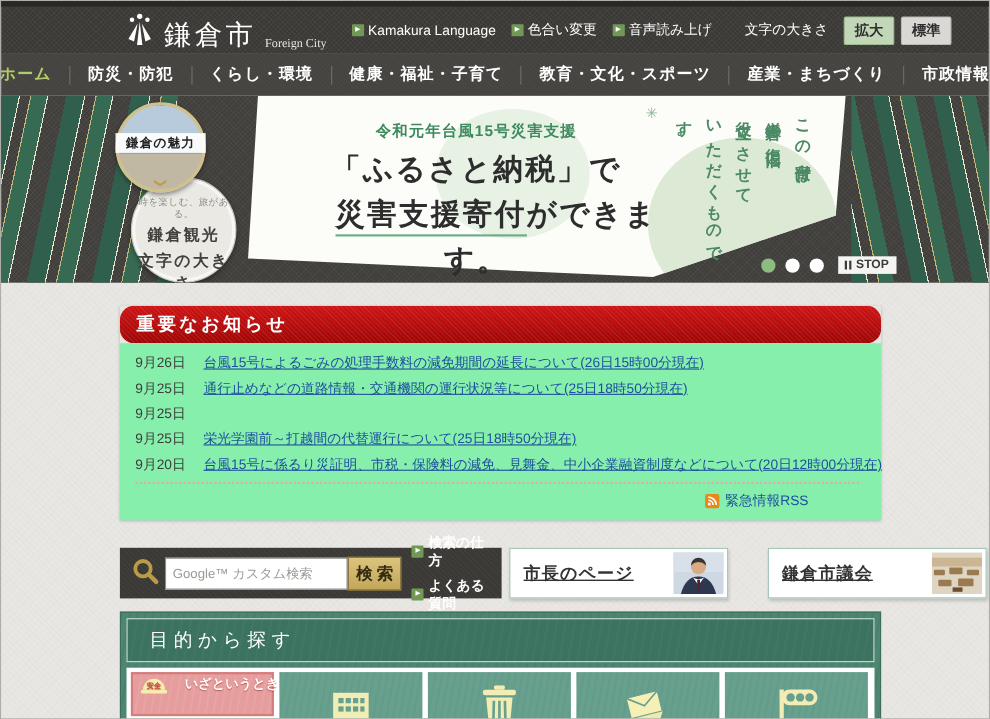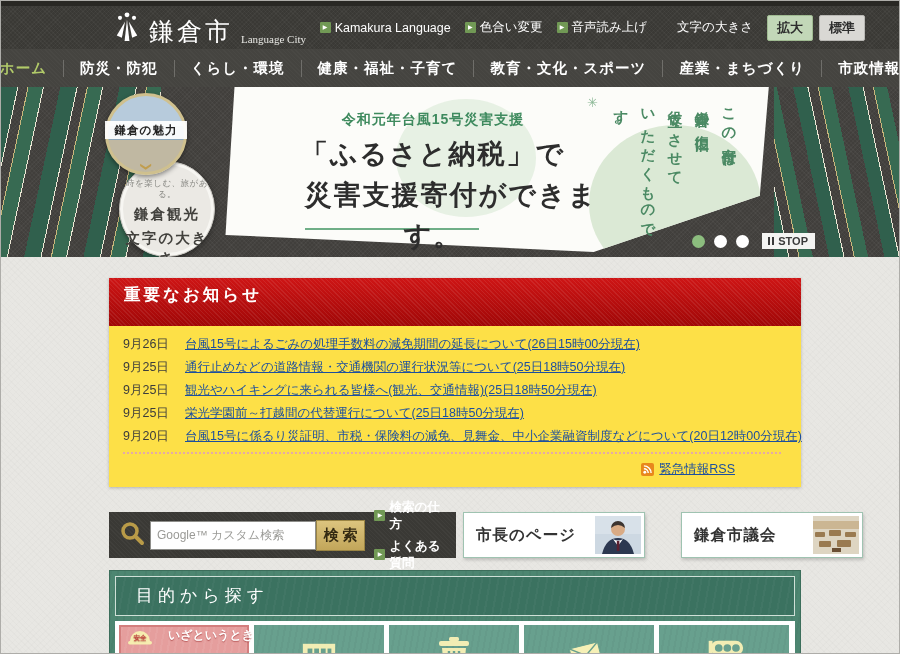--- a/index.html
+++ b/index.html
@@ -43,61 +43,61 @@
   .stripes-r{right:0;width:125px;
     background:repeating-linear-gradient(78deg,#30604d 0 14px,#ece7d5 14px 15px,rgba(0,0,0,0) 15px 24px,#c8b77c 24px 25px,#376a52 25px 38px,rgba(0,0,0,0) 38px 54px);}
   .hero-panel{position:absolute;inset:0;background:#fcfcf9;z-index:1;
     clip-path:polygon(26% 0,85.5% 0,84.5% 64%,66% 97%,25% 87%);}
   .hero-ellipse1{position:absolute;left:395px;top:12px;width:140px;height:118px;border-radius:50%;background:#e7f1e4;}
   .hero-ellipse2{position:absolute;left:588px;top:38px;width:172px;height:158px;border-radius:50%;background:#dbe9d5;}
   .sparkle{position:absolute;left:586px;top:8px;color:#8ab795;font-size:13px;z-index:2;}
   .hero-copy{position:absolute;left:262px;top:24px;width:340px;text-align:center;z-index:2;}
   .hero-tag{color:#3e8a5e;font-size:14px;font-weight:bold;letter-spacing:1px;}
   .hero-title{font-size:27px;font-weight:bold;color:#2d2d2d;letter-spacing:2px;line-height:41px;margin-top:5px;}
-  .hero-title .em{border-bottom:2px solid #6fae87;padding-bottom:18px;margin-left:36px;}
+  .hero-title .em{border-bottom:2px solid #6fae87;padding-bottom:3px;margin-left:36px;}
   .vtext{position:absolute;left:606px;top:12px;height:156px;writing-mode:vertical-rl;z-index:2;
     color:#4b8a64;font-size:14.5px;font-weight:bold;letter-spacing:2.5px;line-height:27px;}
   .badge1{position:absolute;left:104px;top:6px;width:76px;height:76px;border-radius:50%;border:3px solid #cfc08e;z-index:4;cursor:pointer;
     background:linear-gradient(#b7cbdc 0 40%,#8ba6ba 40% 58%,#c0b8a2 58% 100%);box-shadow:0 2px 5px rgba(0,0,0,.45);}
   .badge1-band{position:absolute;left:-3px;right:-3px;top:25px;height:18px;background:rgba(255,255,255,.93);
     display:flex;align-items:center;justify-content:center;font-size:11.5px;font-weight:bold;color:#222;letter-spacing:1px;}
   .badge1-arrow{position:absolute;bottom:-1px;left:50%;transform:translateX(-50%) rotate(90deg);color:#c09d4e;font-size:11px;font-weight:bold;}
   .badge2{position:absolute;left:118px;top:74px;width:94px;height:94px;border-radius:50%;background:#ebe9e4;border:1px solid #c9c7c1;z-index:3;cursor:pointer;
     box-shadow:inset 0 0 0 3px #f7f6f2,0 2px 5px rgba(0,0,0,.4);text-align:center;}
   .badge2-tag{font-size:8.5px;color:#8a8a85;margin-top:16px;letter-spacing:.5px;line-height:11px;}
   .badge2-line{font-family:"Liberation Serif","DejaVu Serif",serif;font-size:14.5px;font-weight:bold;color:#42413d;letter-spacing:2px;line-height:20px;margin-top:4px;}
   .hero-controls{position:absolute;right:84px;top:146px;display:flex;align-items:center;gap:9px;z-index:5;}
   .dot{width:13px;height:13px;border-radius:50%;background:#fff;cursor:pointer;}
   .dot.active{background:#8cbd7e;}
   .stop-btn{margin-left:4px;background:#f4f4f2;color:#3a3a3a;font-size:11px;font-weight:bold;padding:2px 7px 2px 6px;display:flex;align-items:center;gap:4px;cursor:pointer;}
   .pause{display:inline-flex;gap:2px;}
   .pause i{width:2px;height:8px;background:#3a3a3a;display:block;}
   
   .notice{margin:21px 0 0 108px;width:692px;box-shadow:0 1px 3px rgba(0,0,0,.22);}
-  .notice-head{height:48px;line-height:34px;padding-left:15px;color:#fff;font-family:"Liberation Serif","DejaVu Serif",serif;
+  .notice-head{height:34px;line-height:34px;padding-left:15px;color:#fff;font-family:"Liberation Serif","DejaVu Serif",serif;
     font-size:16.5px;font-weight:bold;letter-spacing:3px;
-    background-image:repeating-linear-gradient(45deg,rgba(255,255,255,.08) 0 1px,transparent 1px 3px),linear-gradient(#ce1515,#a00707);}
-  .notice-body{background:#fde047;padding:7px 20px 0 14px;}
+    background-image:repeating-linear-gradient(45deg,rgba(255,255,255,.08) 0 1px,transparent 1px 3px),linear-gradient(#ce1515,#a00707);border-radius:13px;}
+  .notice-body{background:#86efac;padding:7px 20px 0 14px;}
   .n-row{display:flex;align-items:center;height:23px;font-size:12.5px;}
   .n-date{width:62px;color:#3c3c3c;flex:0 0 auto;}
   .n-link{color:#1d4f9e;text-decoration:underline;cursor:pointer;white-space:nowrap;}
   .rss-row{margin-top:4px;border-top:2px dotted #e3aaa9;display:flex;justify-content:flex-end;align-items:center;gap:5px;padding:7px 46px 9px 0;}
   .rss-icon{width:13px;height:13px;background:#e8881c;border-radius:2px;display:flex;align-items:center;justify-content:center;}
-  .rss-link{color:#1d4f9e;font-size:12.5px;text-decoration:underline;cursor:pointer;}
+  .rss-link{color:#1d4f9e;font-size:12.5px;cursor:pointer;}
   
   .tools{margin:25px 0 0 108px;display:flex;align-items:flex-start;}
   .searchbox{width:347px;height:46px;background:#3a3935;display:flex;align-items:center;padding:0 8px 0 10px;box-sizing:border-box;
     background-image:repeating-linear-gradient(45deg,rgba(255,255,255,.03) 0 1px,transparent 1px 3px);}
   .search-input{width:152px;height:27px;border:1px solid #8e8e8a;font-size:12px;padding:0 6px;margin-left:5px;box-sizing:content-box;outline:none;color:#a16207;}
   .search-input::placeholder{color:#9a9a96;}
   .search-btn{height:31px;width:58px;background:linear-gradient(#dcc47e,#c2a65a);border:1px solid #9a8443;
     font-family:"Liberation Serif","DejaVu Serif",serif;font-weight:bold;font-size:15px;color:#342a12;cursor:pointer;}
   .search-links{margin-left:9px;display:flex;flex-direction:column;gap:5px;font-size:12.5px;font-weight:bold;color:#fff;}
-  .banner-box{width:182px;height:46px;background:#fff;border:1px solid #9fc3b1;box-shadow:1px 2px 3px rgba(0,0,0,.18);box-sizing:border-box;
-    display:flex;align-items:center;justify-content:space-between;padding:3px 3px 3px 12px;cursor:pointer;}
+  .banner-box{width:199px;height:46px;background:#fff;border:1px solid #9fc3b1;box-shadow:1px 2px 3px rgba(0,0,0,.18);box-sizing:border-box;
+    display:flex;align-items:center;justify-content:space-between;padding:3px 3px 3px 12px;cursor:pointer;text-decoration:underline;}
   .banner-box .blabel{font-family:"Liberation Serif","DejaVu Serif",serif;font-size:15.5px;font-weight:bold;color:#333;letter-spacing:1px;white-space:nowrap;}
   .banner-img{width:46px;height:38px;overflow:hidden;flex:0 0 auto;}
   .banner-box.b1{margin-left:7px;}
   .banner-box.b2{margin-left:36px;}
   
   .purpose{margin:12px 0 0 108px;width:692px;background:#4d8671;border:1px solid #3c6e5b;padding:5px;box-sizing:border-box;
     background-image:repeating-linear-gradient(100deg,rgba(0,0,0,.04) 0 2px,transparent 2px 7px);}
   .p-head{height:38px;line-height:38px;background:#3b7260;border:1px solid #cfe0d7;color:#fff;
     font-family:"Liberation Serif","DejaVu Serif",serif;font-size:17px;letter-spacing:5px;padding-left:20px;
     background-image:repeating-linear-gradient(100deg,rgba(255,255,255,.03) 0 2px,transparent 2px 8px);}
@@ -121,21 +121,21 @@
       <svg width="28" height="32" viewBox="0 0 30 34" fill="#fff">
         <circle cx="15" cy="4" r="2.6"></circle>
           <circle cx="7.5" cy="7.2" r="2.2"></circle>
           <circle cx="22.5" cy="7.2" r="2.2"></circle>
         <path d="M15 9 L12.4 32 L17.6 32 Z"></path>
           <path d="M13 11 L4 26 L9.5 28.5 Z"></path>
           <path d="M17 11 L26 26 L20.5 28.5 Z"></path>
       </svg>
     </span>
     <span class="brand-name">鎌倉市</span>
-    <span class="brand-en">Language City</span>
+    <span class="brand-en">Foreign City</span>
   </div>
   <div class="utils">
     <span id="quick-links" style="display:flex;gap:14px;">
         <span class="util-link">
           <span class="sq">▶</span>
           <span>Kamakura Language</span>
         </span>
         <span class="util-link">
           <span class="sq">▶</span>
           <span>色合い変更</span>
@@ -216,21 +216,20 @@
         <div class="n-row">
           <span class="n-date">9月26日</span>
           <a class="n-link">台風15号によるごみの処理手数料の減免期間の延長について(26日15時00分現在)</a>
         </div>
         <div class="n-row">
           <span class="n-date">9月25日</span>
           <a class="n-link">通行止めなどの道路情報・交通機関の運行状況等について(25日18時50分現在)</a>
         </div>
         <div class="n-row">
           <span class="n-date">9月25日</span>
-          <a class="n-link">観光やハイキングに来られる皆様へ(観光、交通情報)(25日18時50分現在)</a>
         </div>
         <div class="n-row">
           <span class="n-date">9月25日</span>
           <a class="n-link">栄光学園前～打越間の代替運行について(25日18時50分現在)</a>
         </div>
         <div class="n-row">
           <span class="n-date">9月20日</span>
           <a class="n-link">台風15号に係るり災証明、市税・保険料の減免、見舞金、中小企業融資制度などについて(20日12時00分現在)</a>
         </div>
       </div>

